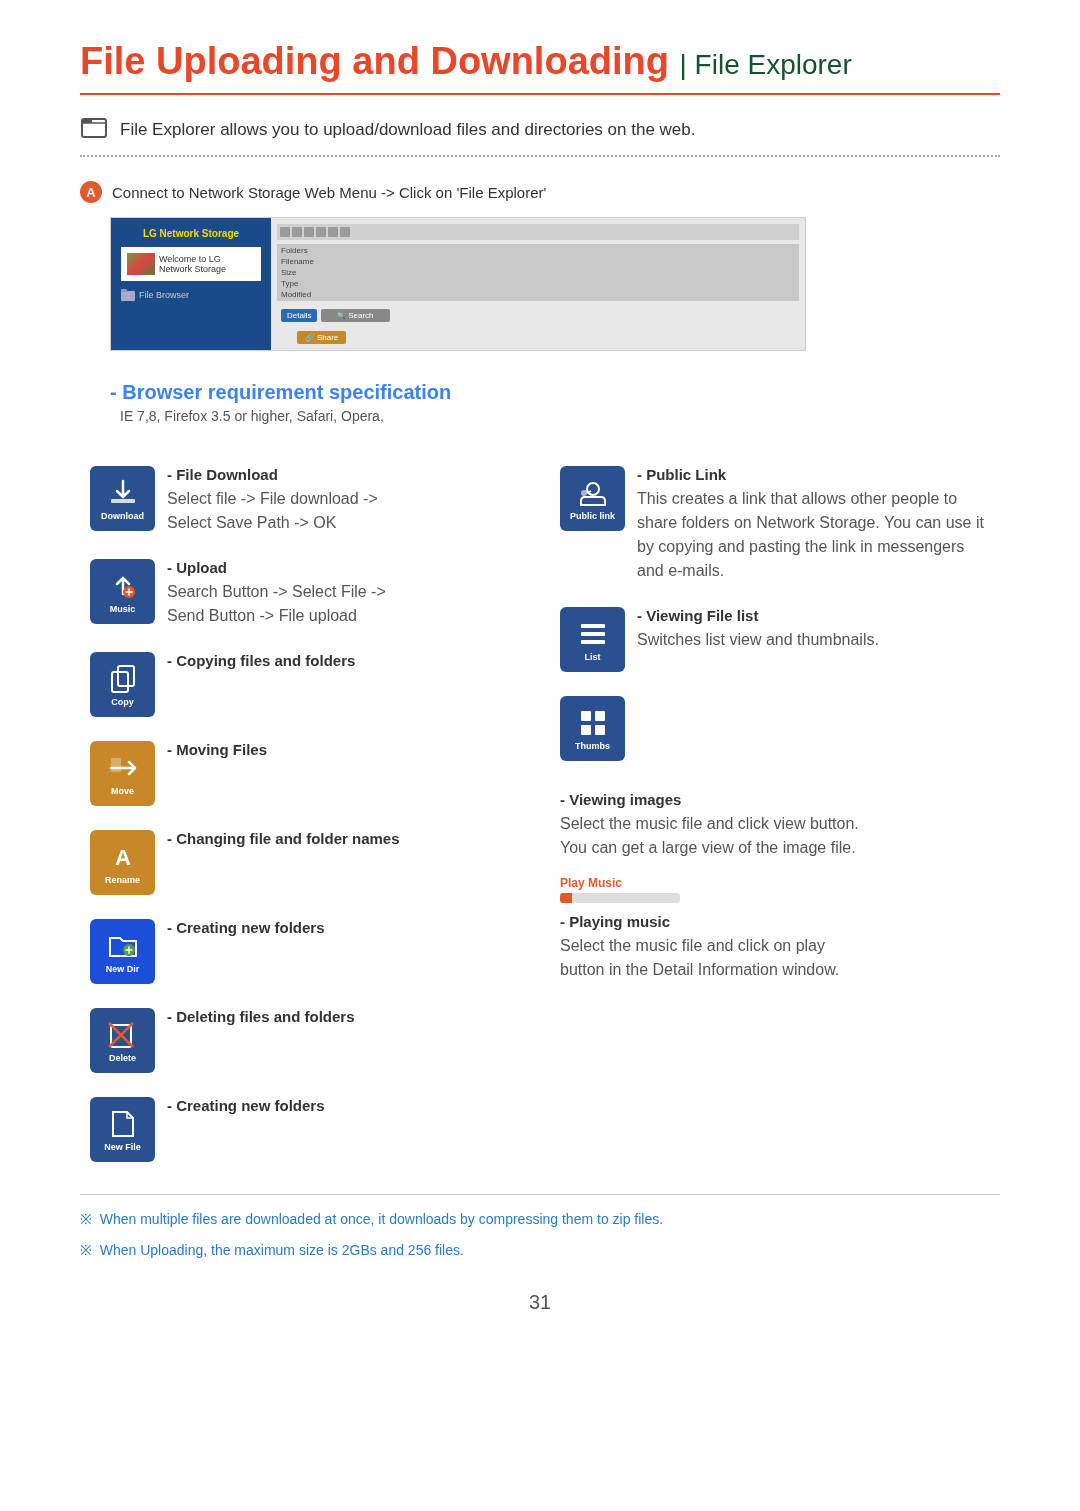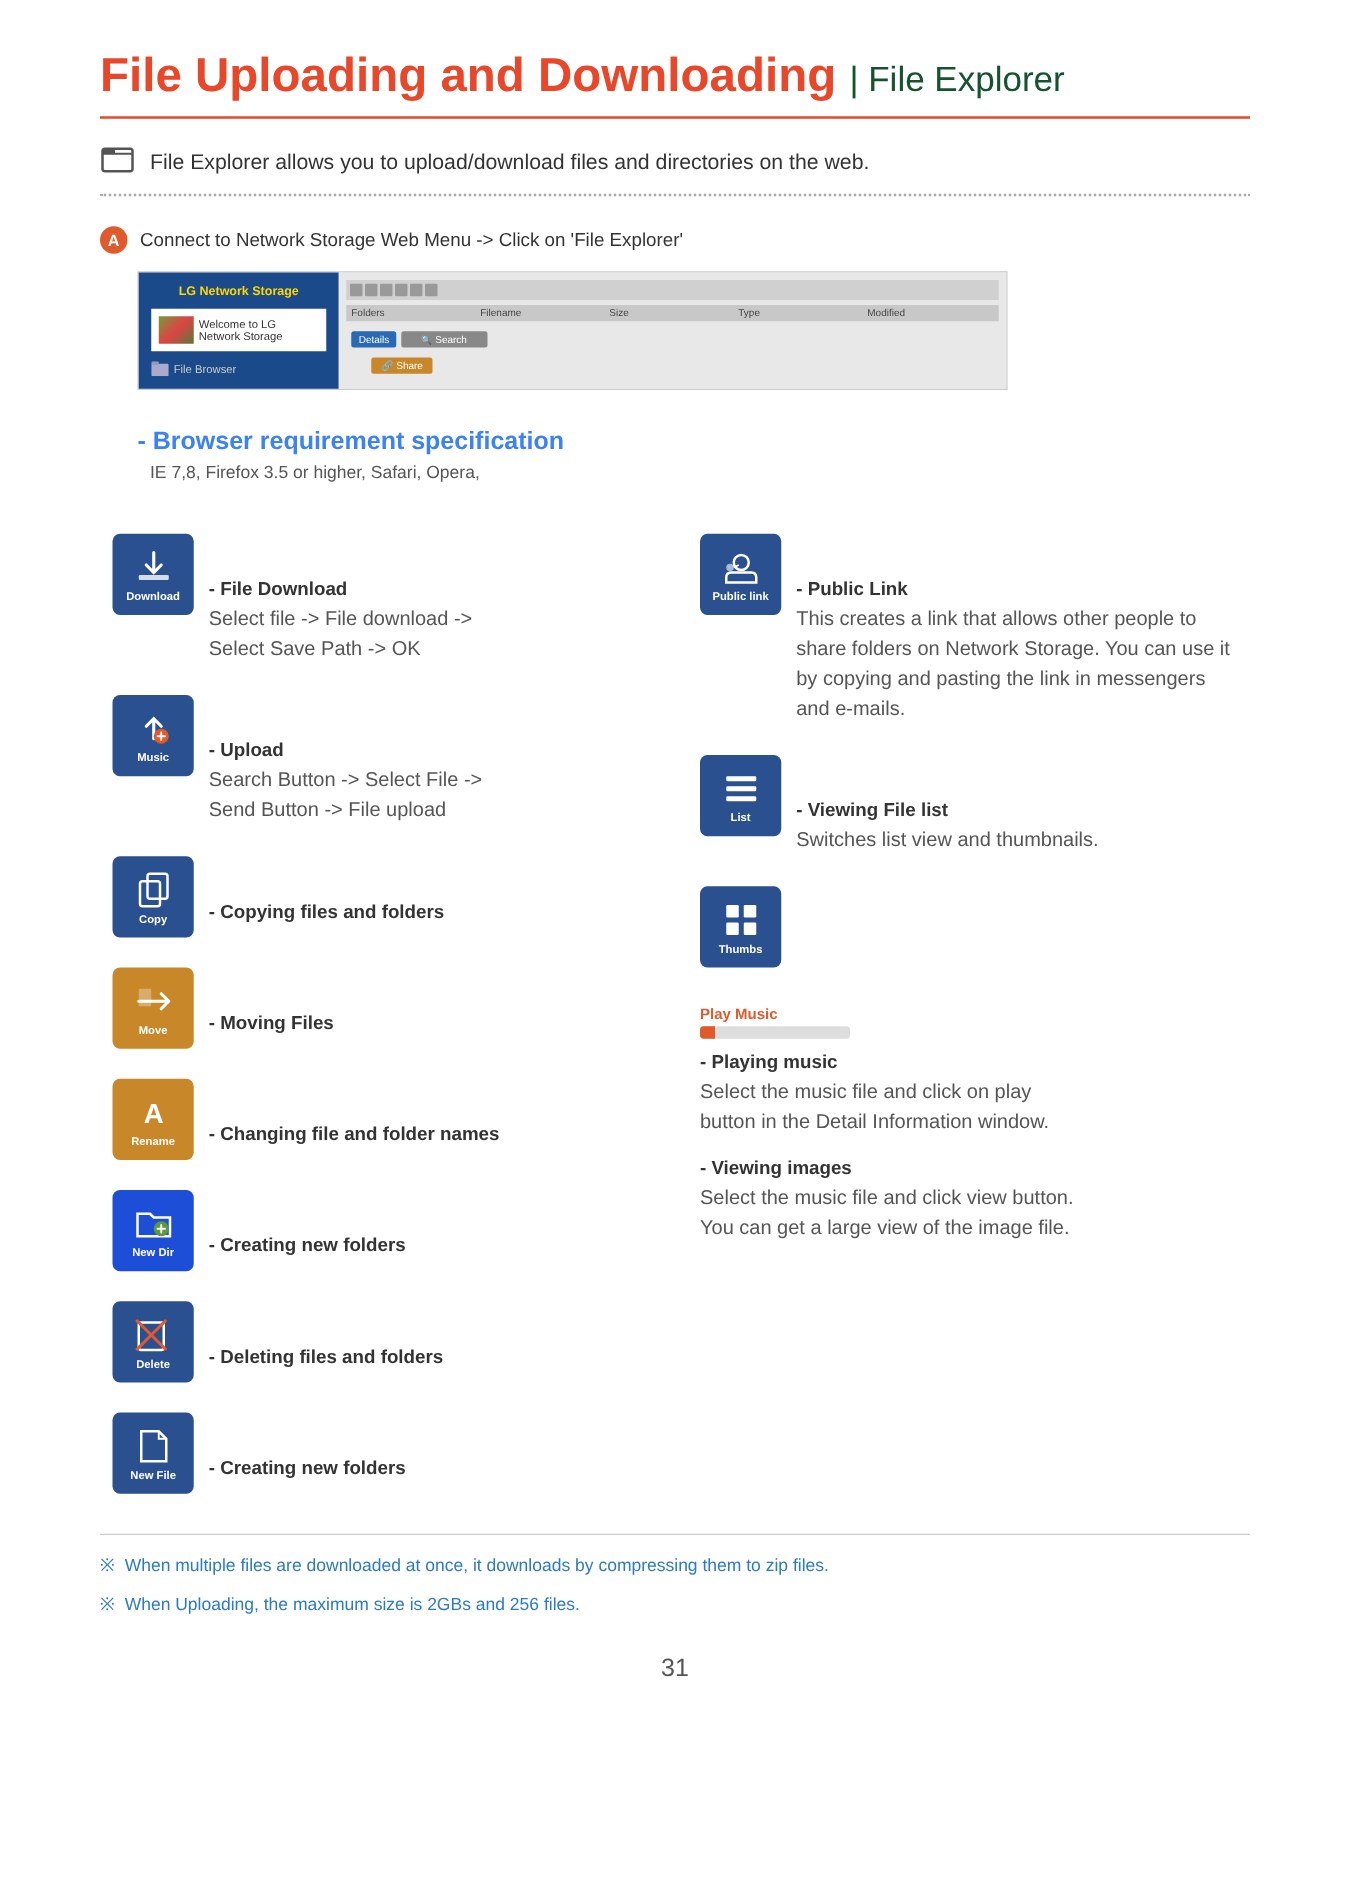--- a/index.html
+++ b/index.html
@@ -143,20 +143,21 @@
     .screenshot-table {
       background: white;
       font-size: 8px;
       width: 100%;
     }
     .screenshot-table .header-row {
       background: #c8c8c8;
       display: flex;
       gap: 2px;
       padding: 2px 4px;
+      flex-direction: column;
     }
     .screenshot-table .header-cell {
       flex: 1;
       color: #444;
     }
 
     
     .browser-req {
       margin-left: 30px;
       margin-bottom: 30px;
@@ -193,21 +194,20 @@
       font-weight: bold;
       gap: 2px;
     }
     .feature-icon-label {
       font-size: 9px;
       color: white;
       text-align: center;
     }
     .feature-text {
       flex: 1;
-      margin-top: 36px;
     }
     .feature-title {
       font-size: 15px;
       font-weight: bold;
       color: #333;
       margin-bottom: 4px;
     }
     .feature-desc {
       font-size: 16px;
       color: #555;
@@ -520,37 +520,37 @@
           <rect x="4" y="18" width="10" height="10" rx="1" fill="white"></rect>
           <rect x="18" y="18" width="10" height="10" rx="1" fill="white"></rect>
         </svg>
         <span class="feature-icon-label">Thumbs</span>
       </div>
       <div class="feature-text">
       </div>
     </div>
 
     <div style="padding:8px 10px;">
+      <div class="feature-title">- Viewing images</div>
+      <div class="feature-desc" style="white-space:pre-line;">Select the music file and click view button.
+You can get a large view of the image file.</div>
+    </div>
+
+    <div style="padding:8px 10px;">
       <div class="play-music-mini">
         <div class="play-music-label">Play Music</div>
         <div class="play-music-bar">
           <div class="play-music-progress"></div>
         </div>
       </div>
       <div style="margin-top:10px;">
         <div class="feature-title">- Playing music</div>
         <div class="feature-desc" style="white-space:pre-line;">Select the music file and click on play
 button in the Detail Information window.</div>
       </div>
-    </div>
-
-    <div style="padding:8px 10px;">
-      <div class="feature-title">- Viewing images</div>
-      <div class="feature-desc" style="white-space:pre-line;">Select the music file and click view button.
-You can get a large view of the image file.</div>
     </div>
 
   </div>
 
 </div>
 
 <div class="notes-section">
   <div class="note-item">
     <span class="note-symbol">※</span>
     <span>When multiple files are downloaded at once, it downloads by compressing them to zip files.</span>

